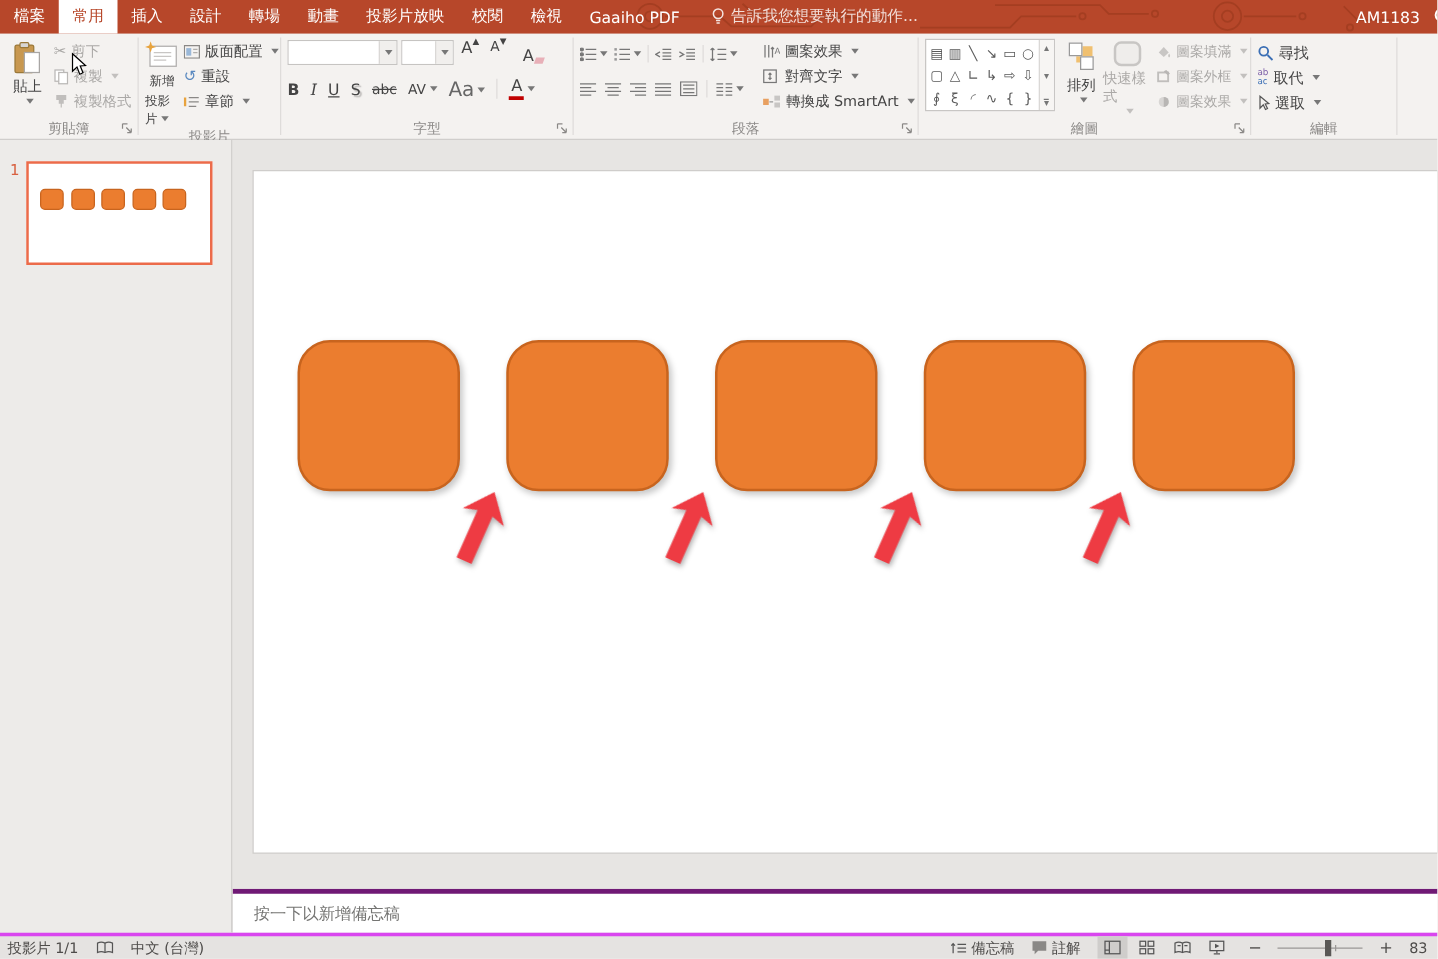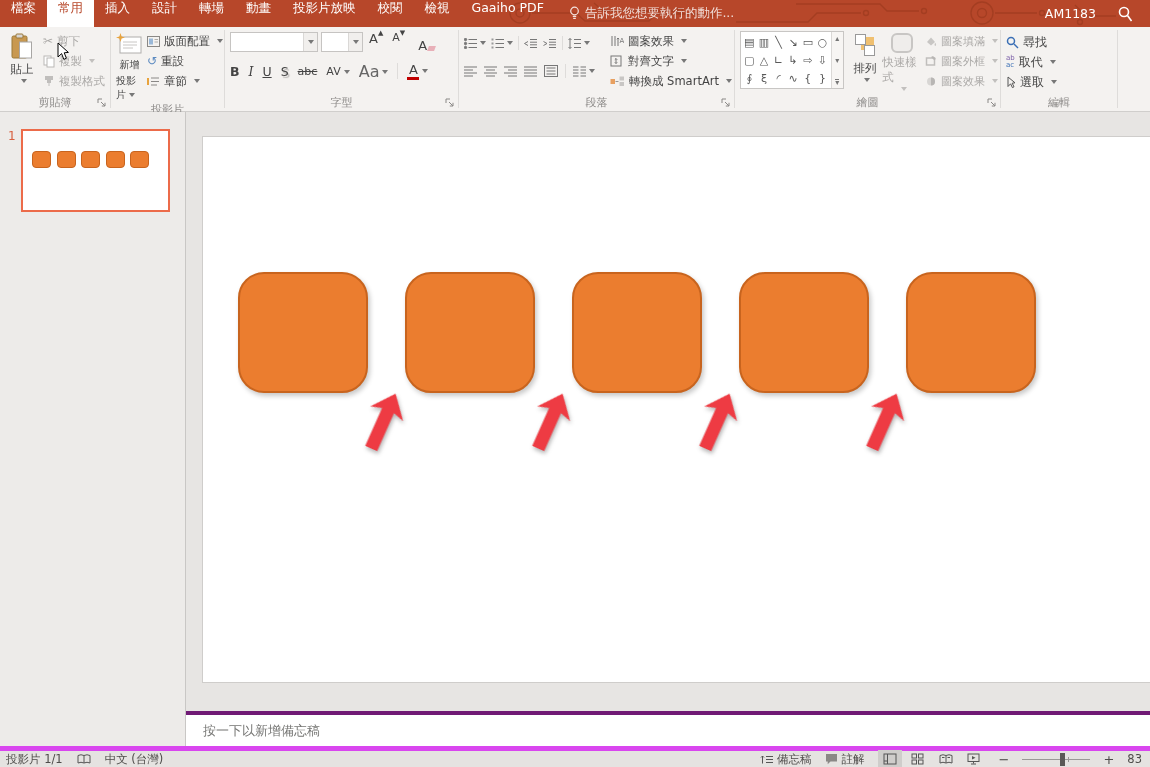--- a/index.html
+++ b/index.html
@@ -1,23 +1,23 @@
 <!DOCTYPE html>
 <html><head>
 <meta charset="utf-8">
 <style>
   *{box-sizing:border-box}
   body{margin:0;width:1150px;height:767px;font-family:"DejaVu Sans",sans-serif;overflow:hidden;background:#E8E6E4;cursor:default}
   
   .titlebar{position:relative;height:27px;background:#B7472A;display:flex;align-items:stretch;color:#fff;font-size:12.5px;overflow:hidden}
   .deco{position:absolute;right:0;top:0;pointer-events:none}
-  .tab{position:relative;display:flex;align-items:flex-start;padding:0 11px;white-space:nowrap;z-index:2}
+  .tab{position:relative;display:flex;align-items:center;padding:0 11px;white-space:nowrap;z-index:2}
   .tab.active{background:#fff;color:#B7472A}
   .tellme{display:flex;align-items:center;gap:5px;margin-left:14px;color:rgba(255,255,255,.82);z-index:2;white-space:nowrap}
-  .tb-right{position:absolute;right:16px;top:0;height:27px;display:flex;align-items:center;gap:22px;padding-right:14px;z-index:2}
+  .tb-right{position:absolute;right:1px;top:0;height:27px;display:flex;align-items:center;gap:11px;padding-right:0;z-index:2}
   
   .ribbon{position:relative;height:85px;background:#F4F2F0;border-bottom:1px solid #D0CECC;display:flex;font-size:11.5px;color:#444}
   .grp{display:flex;flex-direction:column;position:relative;flex:0 0 auto}
   .grp-body{flex:1;display:flex;padding:4px 2px 0 5px}
   .grp-label{height:17px;display:flex;align-items:center;justify-content:center;font-size:11px;color:#8C8A88}
   .vsep{width:1px;background:#DEDCDA;margin:3px 0;flex:0 0 auto}
   .lnch{position:absolute;right:3px;bottom:3px;width:10px;height:10px}
   .crt{display:inline-block;width:0;height:0;border-left:3px solid transparent;border-right:3px solid transparent;border-top:4px solid #777;vertical-align:middle;margin-left:3px}
   .dis{color:#ABA9A7}
   .dis .crt{border-top-color:#C2C0BE}
@@ -39,21 +39,21 @@
   .slide-no{position:absolute;left:8px;top:17px;font-size:12px;color:#D86040}
   .thumb{position:absolute;left:21px;top:17px;width:149px;height:83px;background:#fff;border:2px solid #EC6B4A}
   .main-col{flex:1;display:flex;flex-direction:column;min-width:0}
   .canvas{flex:1;position:relative;background:#E7E5E3;overflow:hidden}
   .slide-page{position:absolute;left:17px;top:25px;width:947px;height:545px;background:#fff;box-shadow:0 0 0 1px #CFCDCB}
   .sq{position:absolute;top:135px;width:130px;height:121px;border:2px solid;border-radius:26px;box-shadow:2px 3px 5px rgba(0,0,0,.22)}
   .arw{position:absolute;top:254px;width:36px;height:62px;transform:rotate(24deg);filter:drop-shadow(2px 2px 2px rgba(0,0,0,.3))}
   .mini{position:absolute;top:20px;width:19px;height:17px;border:1px solid;border-radius:4px}
   .notes{height:35px;background:#fff;border-top:4px solid #701a75;display:flex;align-items:center;padding-left:17px;color:#757573;font-size:13px}
   
-  .statusbar{height:21px;background:#E5E3E1;border-top:5px solid #d946ef;display:flex;align-items:center;font-size:11.5px;color:#4E4C4A;padding:0 8px 0 6px}
+  .statusbar{height:21px;background:#E5E3E1;border-top:3px solid #d946ef;display:flex;align-items:center;font-size:11.5px;color:#4E4C4A;padding:0 8px 0 6px}
   .sb-left{display:flex;align-items:center;gap:14px}
   .sb-right{margin-left:auto;display:flex;align-items:center;gap:13px}
   .sb-item{display:flex;align-items:center;gap:4px;white-space:nowrap}
   .viewbtn{width:24px;height:18px;display:flex;align-items:center;justify-content:center}
   .viewbtn.active{background:#CFCDCB}
   .zoomtrack{position:relative;width:68px;height:13px}
   .zoomtrack .line{position:absolute;left:0;right:0;top:6px;height:1px;background:#9A9896}
   .zoomtrack .tick{position:absolute;left:46px;top:4px;width:1px;height:5px;background:#9A9896}
   .zoomtrack .thumbz{position:absolute;left:38px;top:0;width:5px;height:13px;background:#5A5856}
   .zbtn{font-size:13px;color:#4E4C4A;line-height:1}

